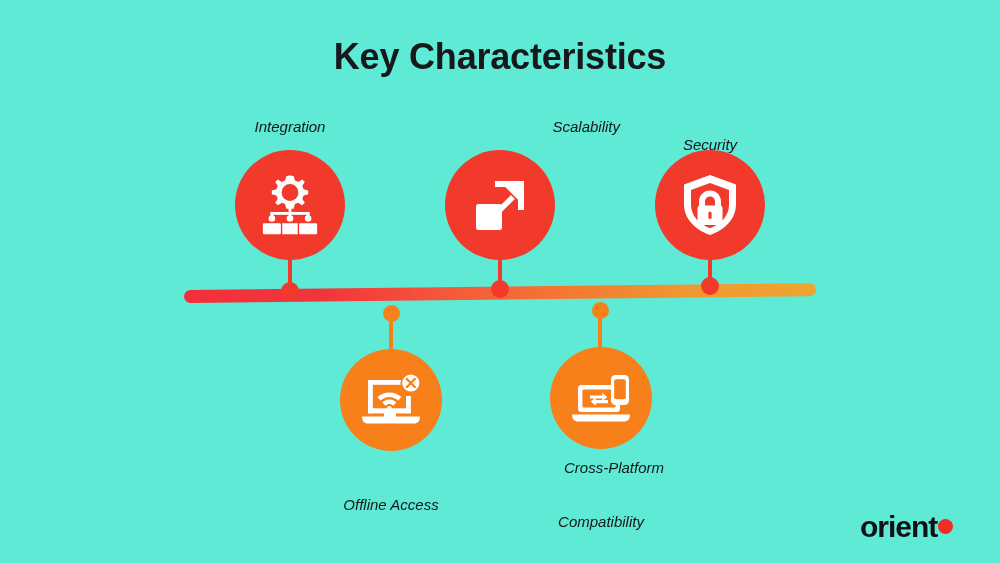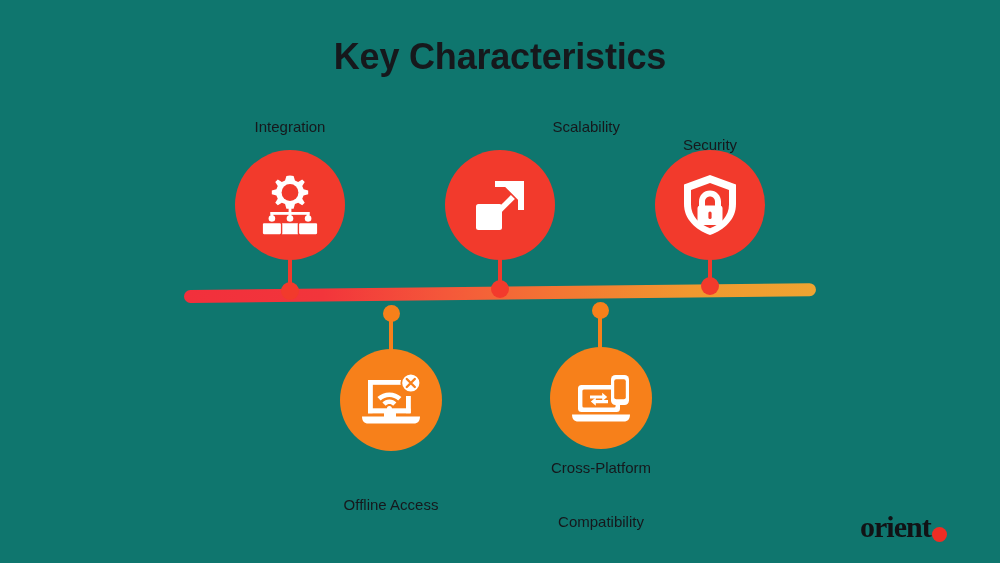--- a/index.html
+++ b/index.html
@@ -10,21 +10,21 @@
     width: 1000px;
     height: 563px;
     background: #f1f1f1;
     font-family: "Liberation Sans", sans-serif;
     overflow: hidden;
   }
   #slide {
     position: relative;
     width: 1000px;
     height: 563px;
-    background: #0f766e;
+    background: #5eead4;
   }
 
   
   #title {
     position: absolute;
     left: 0;
     top: 36px;
     width: 1000px;
     text-align: center;
     font-size: 36px;
@@ -56,20 +56,21 @@
   .node {
     position: absolute;
   }
   .node-label {
     position: absolute;
     width: 240px;
     text-align: center;
     font-size: 15px;
     line-height: 1.22;
     color: #16181c;
+    font-style: italic;
   }
   .circle {
     position: absolute;
     border-radius: 50%;
     display: flex;
     align-items: center;
     justify-content: center;
   }
   .stem {
     position: absolute;
@@ -90,22 +91,21 @@
   .bottom .circle { background: #f7801a; }
   .bottom .stem   { background: #f7801a; }
   .bottom .dot    { background: #f7801a; }
 
   
   #logo {
     position: absolute;
     left: 860px;
     top: 512px;
     display: flex;
-    align-items: flex-end;
-    font-family: Liberation Serif, serif;
+    align-items: center;
   }
   #logo-word {
     font-size: 30px;
     font-weight: 700;
     letter-spacing: -1.0px;
     color: #111215;
     line-height: 1;
   }
   #logo-dot {
     width: 15px;
@@ -250,21 +250,21 @@
         <path d="M2 44.5 h58 c0 4.5-2.2 7-6.2 7 H8.2 C4.2 51.5 2 49 2 44.5 z" fill="#ffffff"></path>
 
         <path d="M20 25.4 h12.2 v-2.6 l5 4.2 -5 4.2 v-2.6 H20 z" fill="#ffffff"></path>
         <path d="M38 33.2 H25.8 v2.6 l-5-4.2 5-4.2 v2.6 H38 z" fill="#ffffff"></path>
 
         <rect x="41" y="5" width="18" height="30" rx="4.5" fill="#ffffff"></rect>
         <rect x="44.2" y="9.2" width="11.6" height="20" rx="2" fill="#f7801a"></rect>
       </svg>
     </div>
 
-    <div class="node-label" style="left:481px; top:459px;">Cross-Platform</div>
+    <div class="node-label" style="left:494px; top:459px;">Cross-Platform</div>
     <div class="node-label" style="left:481px; top:477px;margin-top:36px;">Compatibility</div>
   </div>
 
   <div id="logo">
     <span id="logo-word">orient</span>
     <span id="logo-dot"></span>
   </div>
 
 </div>
 

